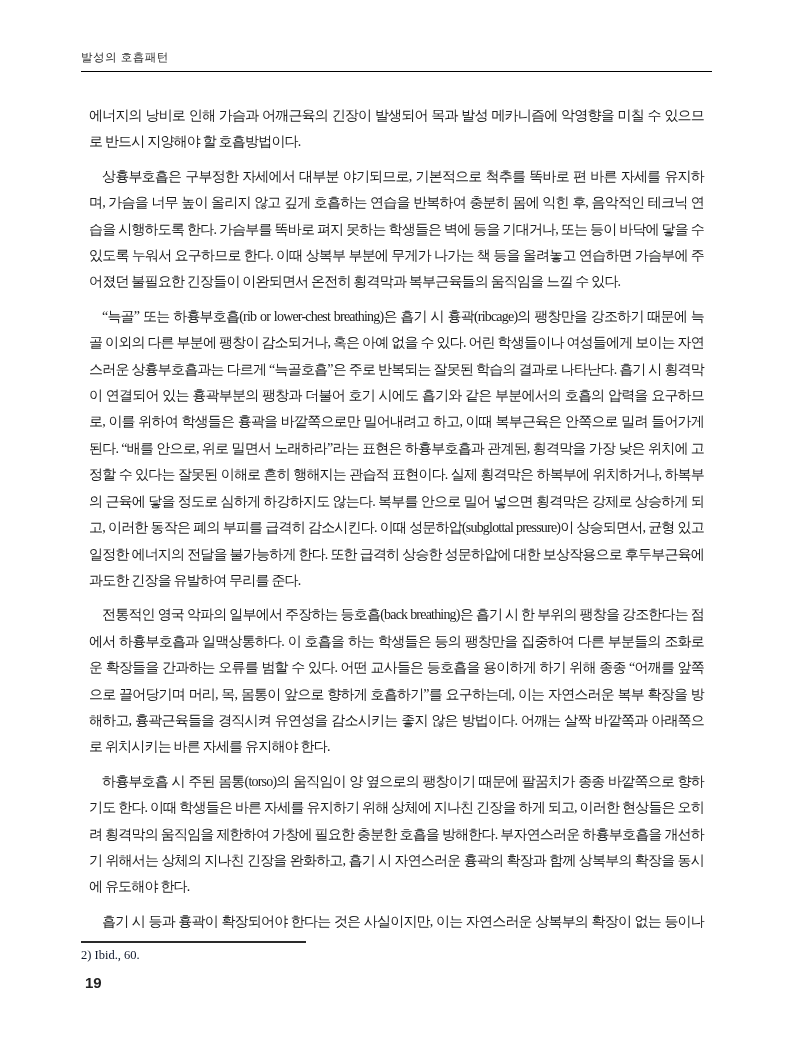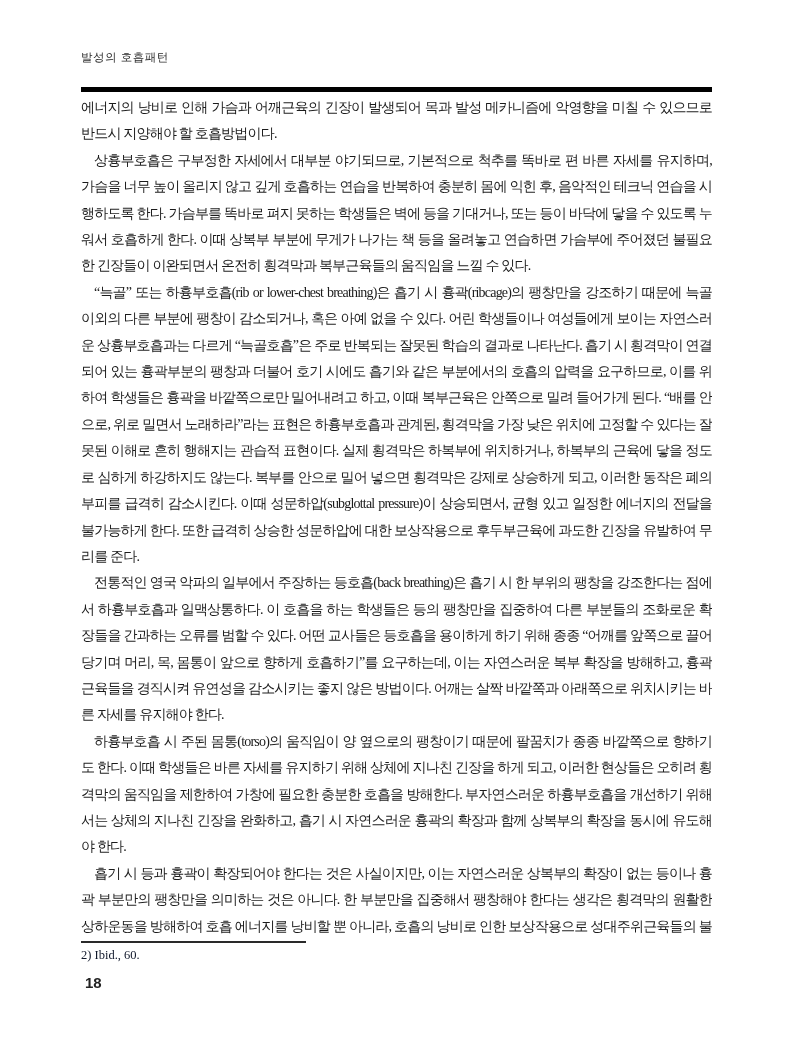--- a/index.html
+++ b/index.html
@@ -15,37 +15,37 @@
   }
   .running-header {
     position: absolute;
     left: 81px;
     top: 50px;
     width: 631px;
     font-family: "Liberation Sans", "DejaVu Sans", sans-serif;
     font-size: 11.5px;
     letter-spacing: 0.5px;
     color: #2b2b2b;
-    padding-bottom: 22px;
-    border-bottom: 5px solid #000000;
+    padding-bottom: 6px;
+    border-bottom: 1px solid #000000;
   }
   .content {
     position: absolute;
     left: 81px;
     top: 95px;
     width: 631px;
     height: 846px;
     overflow: hidden;
     font-size: 14px;
     line-height: 26.4px;
     letter-spacing: -0.8px;
     text-align: justify;
     word-break: break-all;
   }
-  .content p { margin: 0; }
+  .content p { margin: 8px; }
   .content p.indent { text-indent: 13px; }
   .footnote-area {
     position: absolute;
     left: 81px;
     top: 941px;
     width: 631px;
   }
   .footnote-rule {
     width: 225px;
     height: 0;
@@ -71,28 +71,28 @@
 <body>
 
 <div class="page">
 
   <div class="running-header">
     <span>발성의 호흡패턴</span>
   </div>
 
   <div class="content">
     <p>에너지의 낭비로 인해 가슴과 어깨근육의 긴장이 발생되어 목과 발성 메카니즘에 악영향을 미칠 수 있으므로 반드시 지양해야 할 호흡방법이다.</p>
-    <p class="indent">상흉부호흡은 구부정한 자세에서 대부분 야기되므로, 기본적으로 척추를 똑바로 편 바른 자세를 유지하며, 가슴을 너무 높이 올리지 않고 깊게 호흡하는 연습을 반복하여 충분히 몸에 익힌 후, 음악적인 테크닉 연습을 시행하도록 한다. 가슴부를 똑바로 펴지 못하는 학생들은 벽에 등을 기대거나, 또는 등이 바닥에 닿을 수 있도록 누워서 호흡하게 한다. 이때 상복부 부분에 무게가 나가는 책 등을 올려놓고 연습하면 가슴부에 주어졌던 불필요한 긴장들이 이완되면서 온전히 횡격막과 복부근육들의 움직임을 느낄 수 있다.</p>
+    <p class="indent">상흉부호흡은 구부정한 자세에서 대부분 야기되므로, 기본적으로 척추를 똑바로 편 바른 자세를 유지하며, 가슴을 너무 높이 올리지 않고 깊게 호흡하는 연습을 반복하여 충분히 몸에 익힌 후, 음악적인 테크닉 연습을 시행하도록 한다. 가슴부를 똑바로 펴지 못하는 학생들은 벽에 등을 기대거나, 또는 등이 바닥에 닿을 수 있도록 누워서 요구하므로 한다. 이때 상복부 부분에 무게가 나가는 책 등을 올려놓고 연습하면 가슴부에 주어졌던 불필요한 긴장들이 이완되면서 온전히 횡격막과 복부근육들의 움직임을 느낄 수 있다.</p>
     <p class="indent">“늑골” 또는 하흉부호흡(rib or lower-chest breathing)은 흡기 시 흉곽(ribcage)의 팽창만을 강조하기 때문에 늑골 이외의 다른 부분에 팽창이 감소되거나, 혹은 아예 없을 수 있다. 어린 학생들이나 여성들에게 보이는 자연스러운 상흉부호흡과는 다르게 “늑골호흡”은 주로 반복되는 잘못된 학습의 결과로 나타난다. 흡기 시 횡격막이 연결되어 있는 흉곽부분의 팽창과 더불어 호기 시에도 흡기와 같은 부분에서의 호흡의 압력을 요구하므로, 이를 위하여 학생들은 흉곽을 바깥쪽으로만 밀어내려고 하고, 이때 복부근육은 안쪽으로 밀려 들어가게 된다. “배를 안으로, 위로 밀면서 노래하라”라는 표현은 하흉부호흡과 관계된, 횡격막을 가장 낮은 위치에 고정할 수 있다는 잘못된 이해로 흔히 행해지는 관습적 표현이다. 실제 횡격막은 하복부에 위치하거나, 하복부의 근육에 닿을 정도로 심하게 하강하지도 않는다. 복부를 안으로 밀어 넣으면 횡격막은 강제로 상승하게 되고, 이러한 동작은 폐의 부피를 급격히 감소시킨다. 이때 성문하압(subglottal pressure)이 상승되면서, 균형 있고 일정한 에너지의 전달을 불가능하게 한다. 또한 급격히 상승한 성문하압에 대한 보상작용으로 후두부근육에 과도한 긴장을 유발하여 무리를 준다.</p>
     <p class="indent">전통적인 영국 악파의 일부에서 주장하는 등호흡(back breathing)은 흡기 시 한 부위의 팽창을 강조한다는 점에서 하흉부호흡과 일맥상통하다. 이 호흡을 하는 학생들은 등의 팽창만을 집중하여 다른 부분들의 조화로운 확장들을 간과하는 오류를 범할 수 있다. 어떤 교사들은 등호흡을 용이하게 하기 위해 종종 “어깨를 앞쪽으로 끌어당기며 머리, 목, 몸통이 앞으로 향하게 호흡하기”를 요구하는데, 이는 자연스러운 복부 확장을 방해하고, 흉곽근육들을 경직시켜 유연성을 감소시키는 좋지 않은 방법이다. 어깨는 살짝 바깥쪽과 아래쪽으로 위치시키는 바른 자세를 유지해야 한다.</p>
     <p class="indent">하흉부호흡 시 주된 몸통(torso)의 움직임이 양 옆으로의 팽창이기 때문에 팔꿈치가 종종 바깥쪽으로 향하기도 한다. 이때 학생들은 바른 자세를 유지하기 위해 상체에 지나친 긴장을 하게 되고, 이러한 현상들은 오히려 횡격막의 움직임을 제한하여 가창에 필요한 충분한 호흡을 방해한다. 부자연스러운 하흉부호흡을 개선하기 위해서는 상체의 지나친 긴장을 완화하고, 흡기 시 자연스러운 흉곽의 확장과 함께 상복부의 확장을 동시에 유도해야 한다.</p>
     <p class="indent">흡기 시 등과 흉곽이 확장되어야 한다는 것은 사실이지만, 이는 자연스러운 상복부의 확장이 없는 등이나 흉곽 부분만의 팽창만을 의미하는 것은 아니다. 한 부분만을 집중해서 팽창해야 한다는 생각은 횡격막의 원활한 상하운동을 방해하여 호흡 에너지를 낭비할 뿐 아니라, 호흡의 낭비로 인한 보상작용으로 성대주위근육들의 불필요한 긴장을 초래할 수 있다. 하흉부호흡과 등호흡이 그 예이다. 그러나 상복부의 자연스러운 확장에 집중을 하면서 호흡을 하면 오히려 하흉부(흉곽)와 등은 저절로 열리며 충분히 깊은 호흡을 실행할 수 있다. 이때 상/하흉부와 등을 팽창시킬 때 불필요하게 쓰였던 많은 양의 에너지보다 훨씬 적은 양의 에너지가 쓰이기 때문에 처음에는 생소할 수 있으나, 이러한 몸통 전체의 조화로운 확장이 올바른 발성의 시작이 될 수 있다.</p>
 
   </div>
 
   <div class="footnote-area">
     <div class="footnote-rule"></div>
     <div class="footnote-text">2) Ibid., 60.</div>
   </div>
 
-  <div class="page-number">18</div>
+  <div class="page-number">19</div>
 
 </div>
 
 </body></html>

